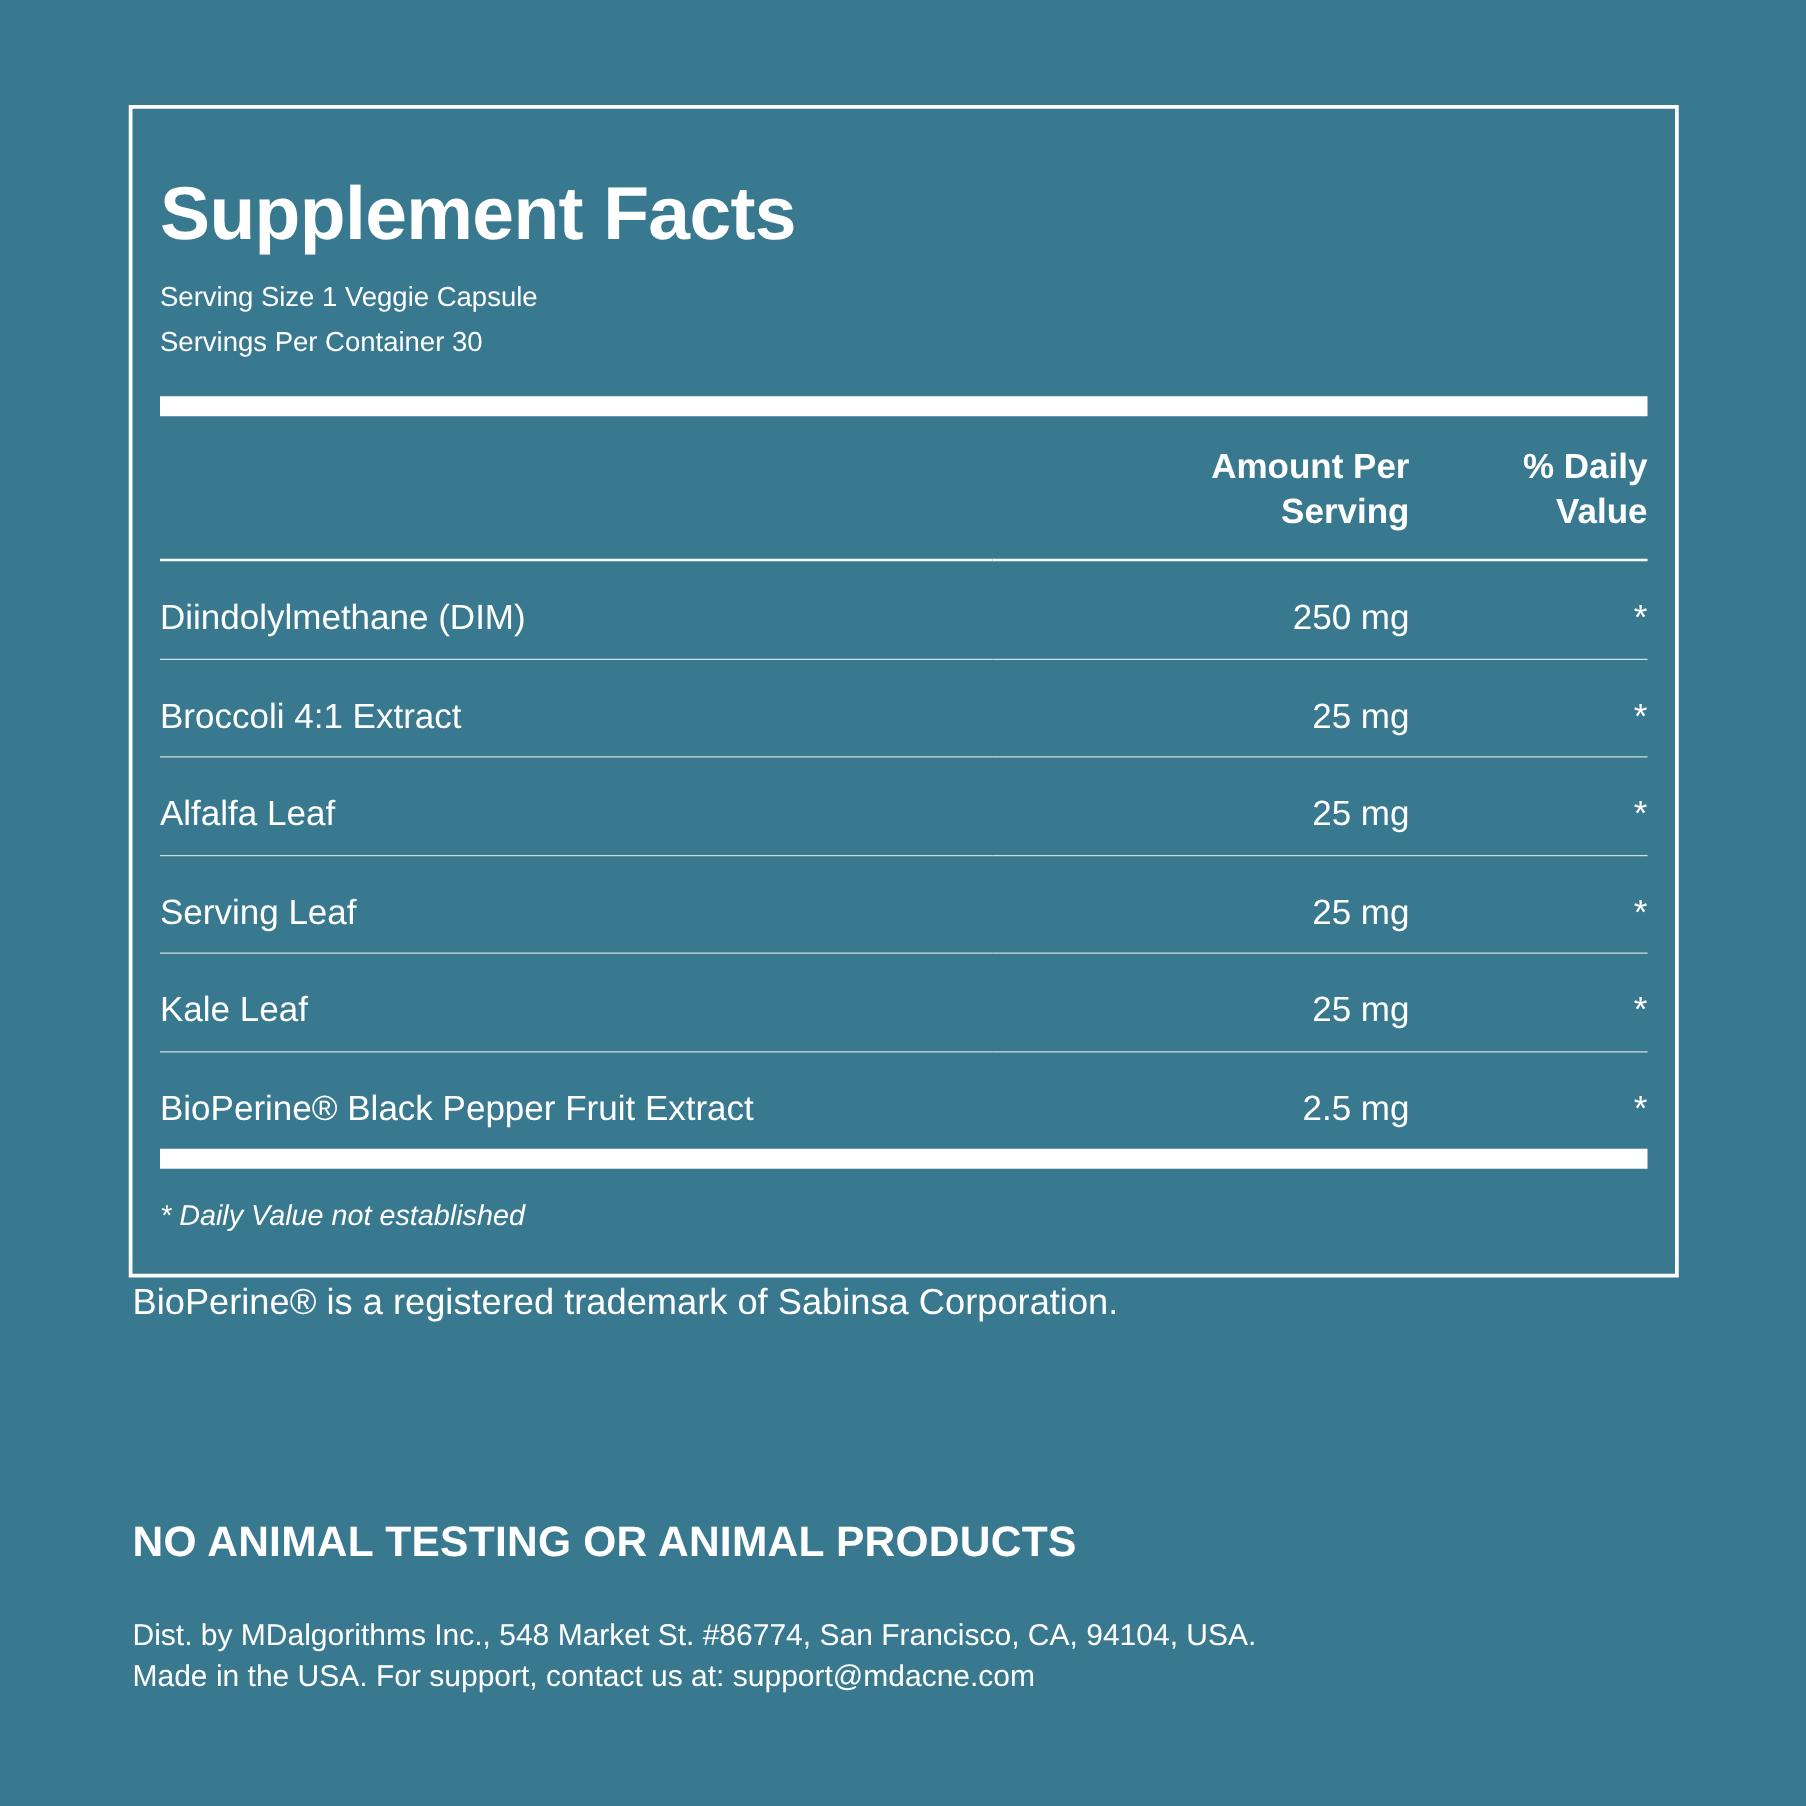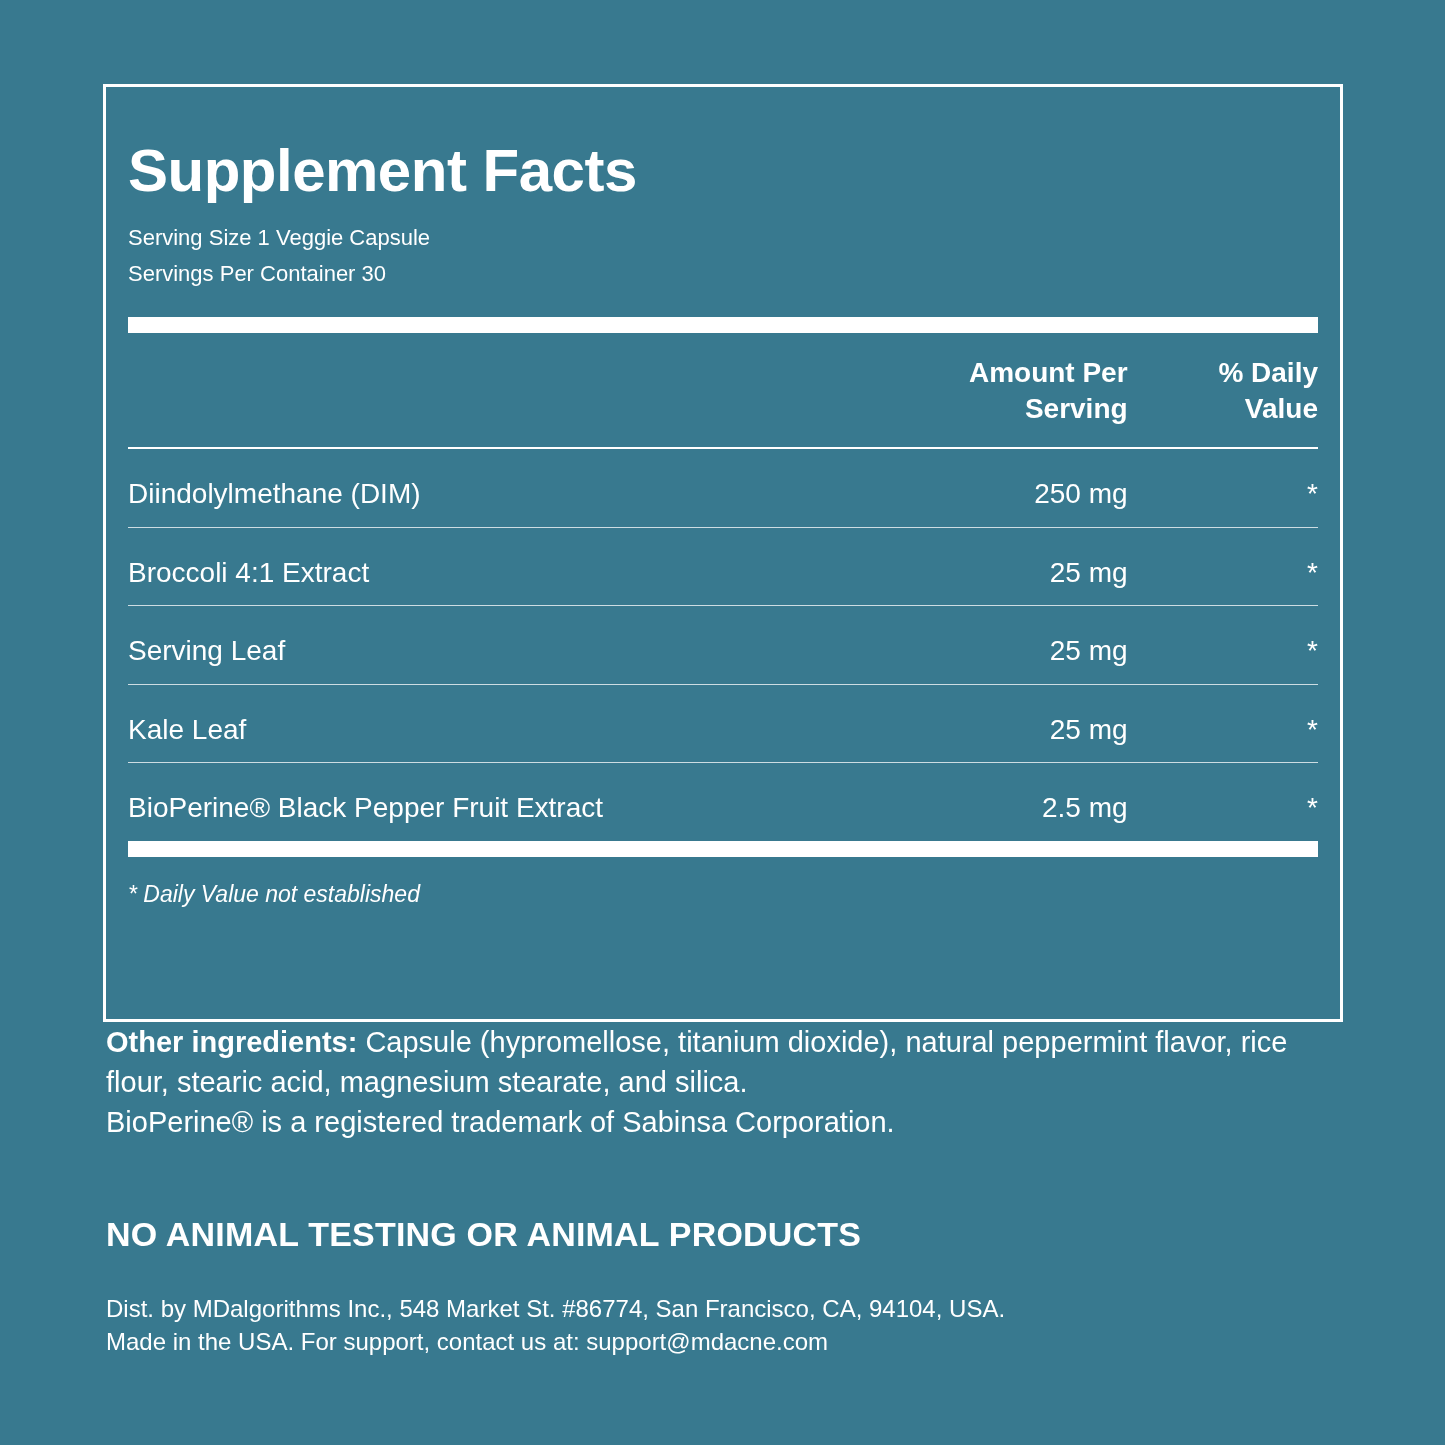--- a/index.html
+++ b/index.html
@@ -183,20 +183,25 @@
           <td class="name">Diindolylmethane (DIM)</td>
           <td class="amount">250 mg</td>
           <td class="dv">*</td>
         </tr>
         <tr>
           <td class="name">Broccoli 4:1 Extract</td>
           <td class="amount">25 mg</td>
           <td class="dv">*</td>
         </tr>
         <tr>
+          <td class="name">Alfalfa Leaf</td>
+          <td class="amount">25 mg</td>
+          <td class="dv">*</td>
+        </tr>
+        <tr>
           <td class="name">Serving Leaf</td>
           <td class="amount">25 mg</td>
           <td class="dv">*</td>
         </tr>
         <tr>
           <td class="name">Kale Leaf</td>
           <td class="amount">25 mg</td>
           <td class="dv">*</td>
         </tr>
         <tr class="last-row">
@@ -207,21 +212,20 @@
       </tbody>
     </table>
 
     <div class="rule-thick-bottom"></div>
 
     <div class="footnote">* Daily Value not established</div>
 
   </div>
 
   <div class="other-ing">
-    <div><b>Other ingredients:</b><span> Capsule (hypromellose, titanium dioxide), natural peppermint flavor, rice flour, stearic acid, magnesium stearate, and silica.</span></div>
     <div class="trademark">BioPerine® is a registered trademark of Sabinsa Corporation.</div>
   </div>
 
   <div class="no-animal">NO ANIMAL TESTING OR ANIMAL PRODUCTS</div>
 
   <div class="dist">
     <div>Dist. by MDalgorithms Inc., 548 Market St. #86774, San Francisco, CA, 94104, USA.</div>
     <div>Made in the USA. For support, contact us at: support@mdacne.com</div>
   </div>
 

